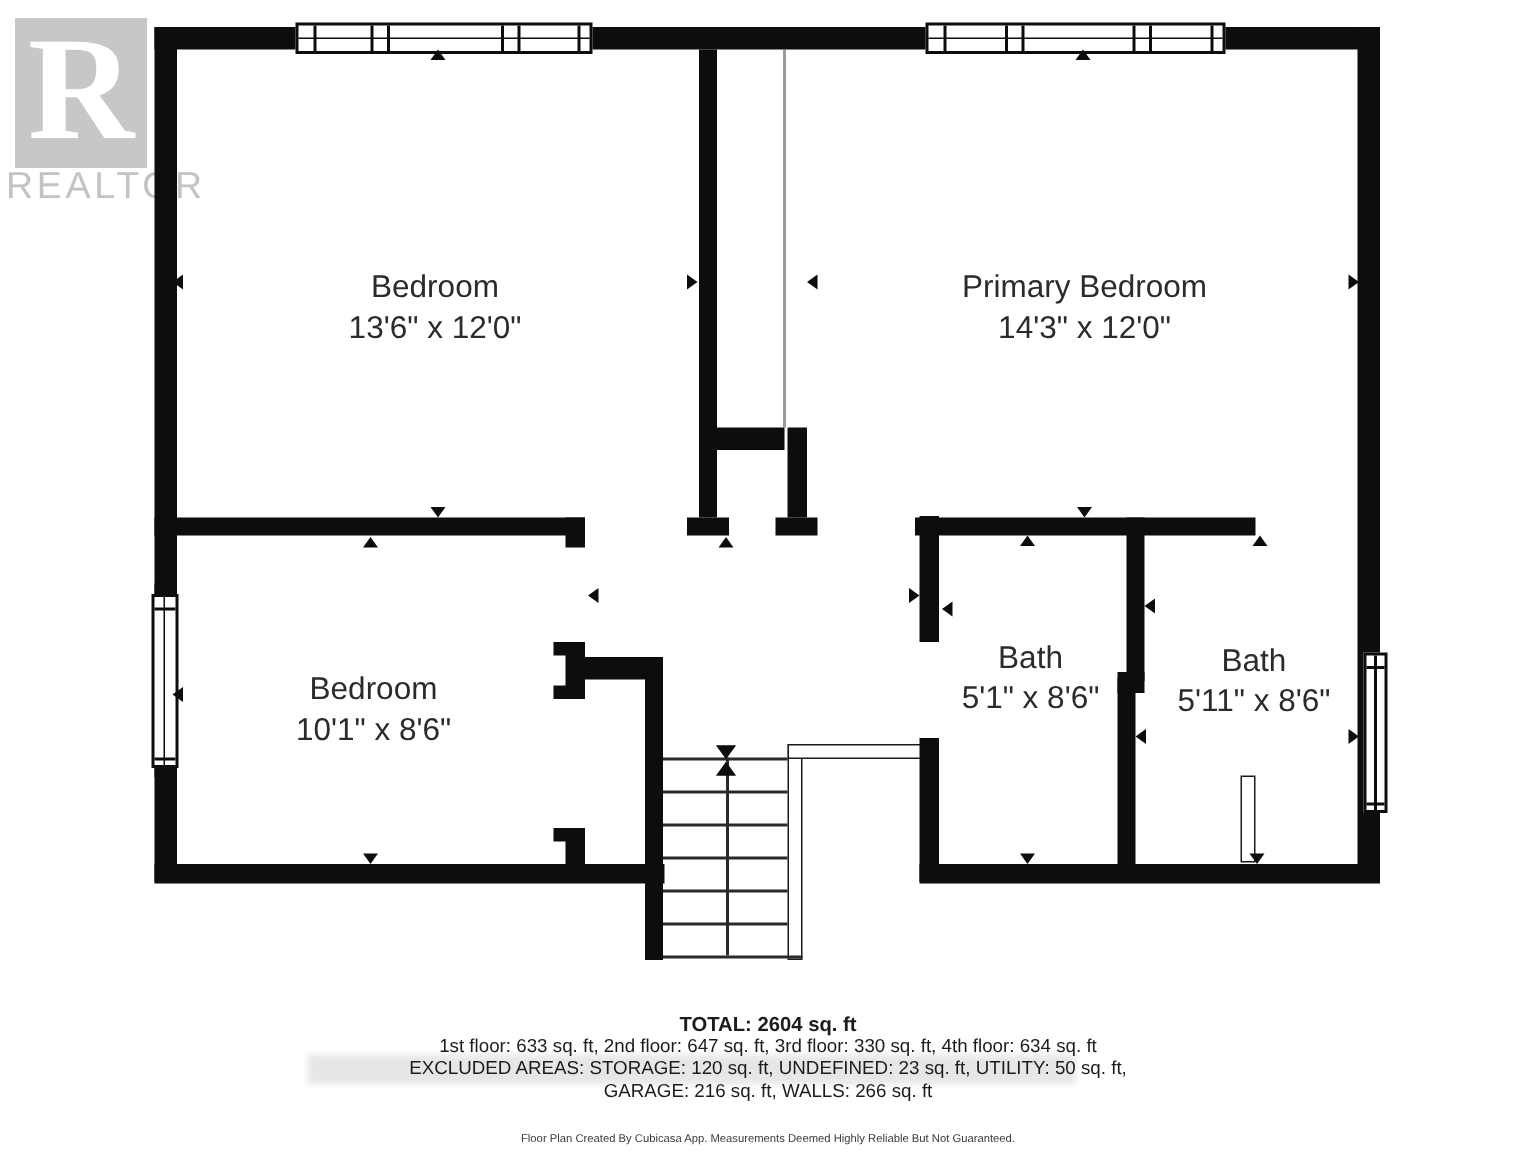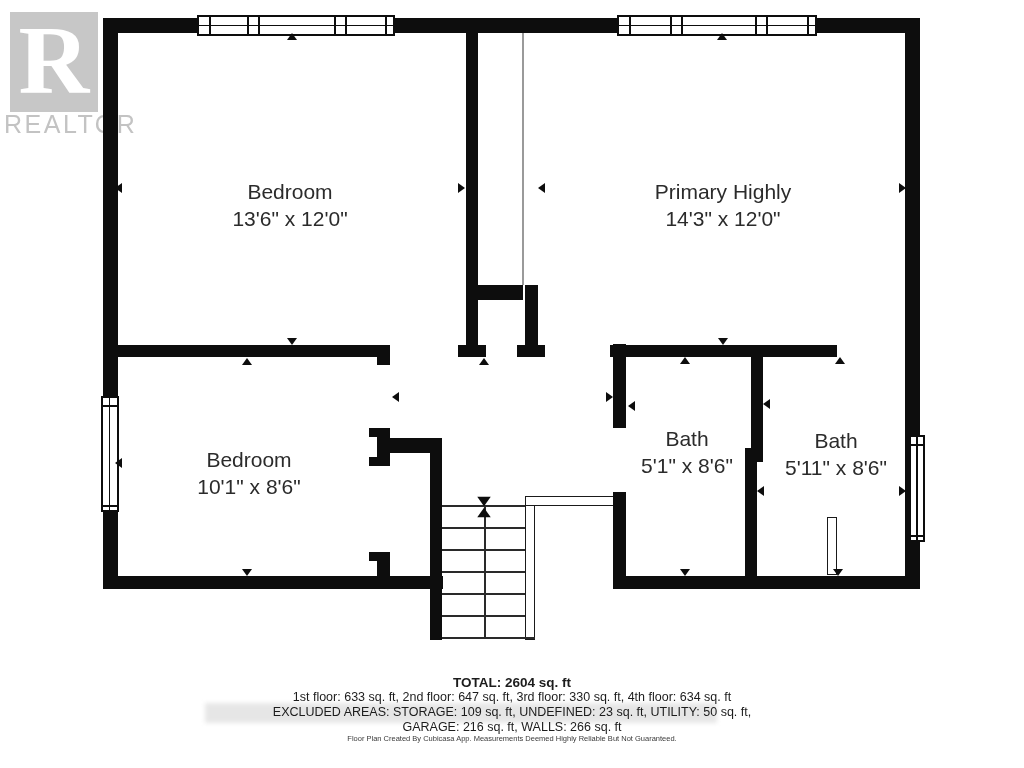--- a/index.html
+++ b/index.html
@@ -26,21 +26,21 @@
   .logo-box{
     position:absolute;left:10px;top:12px;width:88px;height:100px;background:#c7c7c7;
     color:#ffffff;font-family:"Liberation Serif","DejaVu Serif",serif;font-weight:bold;
     font-size:98px;line-height:96px;text-align:center;z-index:1;
   }
   .logo-text{position:absolute;left:4px;top:110px;font-size:25px;letter-spacing:2.5px;color:#c3c3c3;z-index:1;}
   .logo-reg{position:absolute;left:109px;top:109px;font-size:12px;color:#c3c3c3;z-index:1;}
   .summary{position:absolute;left:0;top:675px;width:1024px;text-align:center;color:#1c1c1c;z-index:6;}
   .summary .total{font-weight:bold;font-size:13.5px;line-height:15px;}
   .summary .sline{font-size:12.5px;line-height:14.8px;}
-  .summary .disclaimer{font-size:7.5px;line-height:9px;color:#3a3a3a;margin-top:0;}
+  .summary .disclaimer{font-size:7.5px;line-height:9px;color:#3a3a3a;margin-top:20px;}
   .wm-band{position:absolute;left:205px;top:703px;width:512px;height:20px;background:#cfcfcf;opacity:0.5;filter:blur(2px);z-index:5;}
 </style>
 </head>
 <body>
 
 <div class="logo-box">
   <span>R</span>
 </div>
 <div class="logo-text">REALTOR</div>
 <div class="logo-reg">®</div>
@@ -135,21 +135,21 @@
     <div class="m m-d" style="left: 680px; top: 568.5px;"></div>
     <div class="m m-d" style="left: 833px; top: 568.5px;"></div>
     <div class="m m-l" style="left: 114.5px; top: 458px;"></div>
     <div class="m m-d m-big" style="left: 479px; top: 497.5px;"></div>
     <div class="m m-u m-big" style="left: 479px; top: 508.5px;"></div>
     <div class="room" style="left: 290px; top: 205px;">
       <div class="rname">Bedroom</div>
       <div class="rdims">13'6" x 12'0"</div>
     </div>
     <div class="room" style="left: 723px; top: 205px;">
-      <div class="rname">Primary Highly</div>
+      <div class="rname">Primary Bedroom</div>
       <div class="rdims">14'3" x 12'0"</div>
     </div>
     <div class="room" style="left: 249px; top: 473px;">
       <div class="rname">Bedroom</div>
       <div class="rdims">10'1" x 8'6"</div>
     </div>
     <div class="room" style="left: 687px; top: 452px;">
       <div class="rname">Bath</div>
       <div class="rdims">5'1" x 8'6"</div>
     </div>
@@ -157,16 +157,16 @@
       <div class="rname">Bath</div>
       <div class="rdims">5'11" x 8'6"</div>
     </div>
   </div>
 
 <div class="wm-band"></div>
 
 <div class="summary">
   <div class="total">TOTAL: 2604 sq. ft</div>
   <div class="sline">1st floor: 633 sq. ft, 2nd floor: 647 sq. ft, 3rd floor: 330 sq. ft, 4th floor: 634 sq. ft</div>
-  <div class="sline">EXCLUDED AREAS: STORAGE: 109 sq. ft, UNDEFINED: 23 sq. ft, UTILITY: 50 sq. ft,</div>
+  <div class="sline">EXCLUDED AREAS: STORAGE: 120 sq. ft, UNDEFINED: 23 sq. ft, UTILITY: 50 sq. ft,</div>
   <div class="sline">GARAGE: 216 sq. ft, WALLS: 266 sq. ft</div>
   <div class="disclaimer">Floor Plan Created By Cubicasa App. Measurements Deemed Highly Reliable But Not Guaranteed.</div>
 </div>
 
 </body></html>

